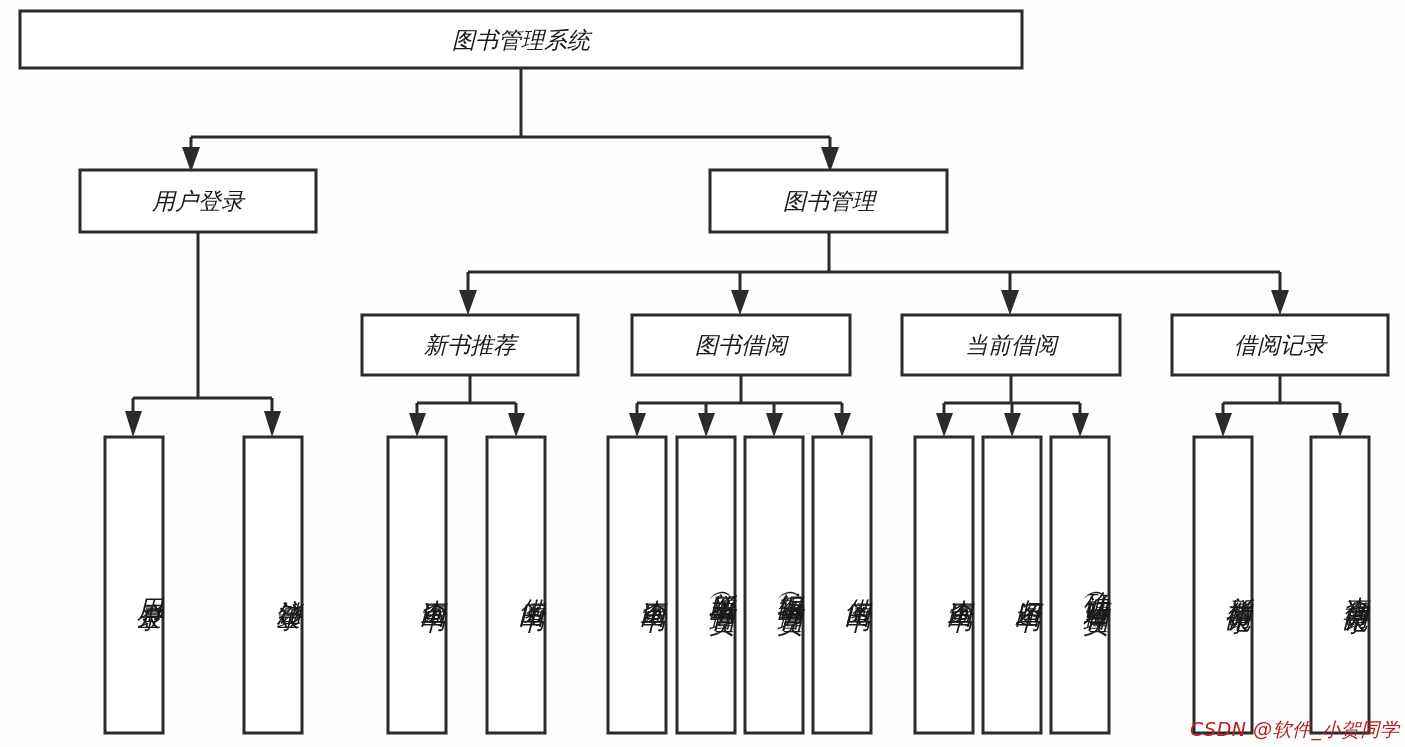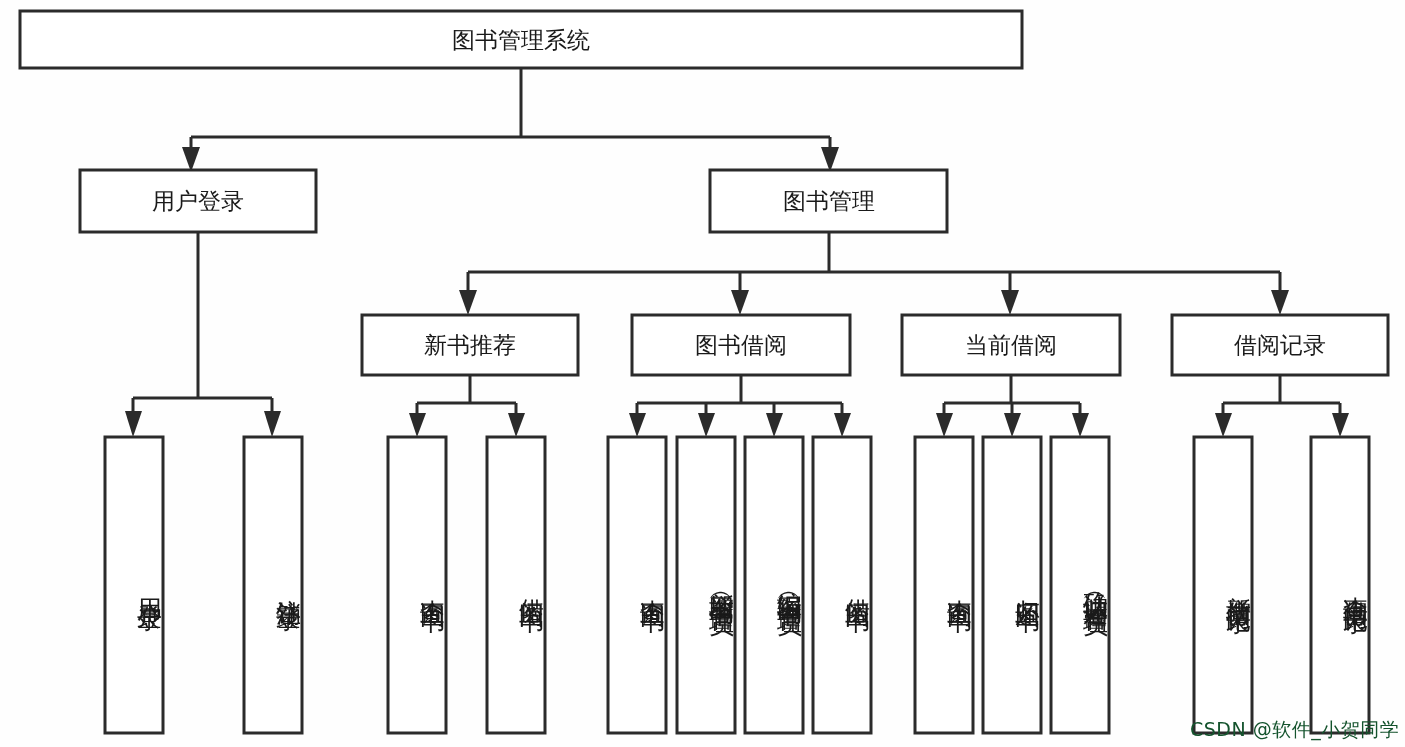--- a/index.html
+++ b/index.html
@@ -11,20 +11,21 @@
     width: 1405px;
     height: 747px;
     font-family: "DejaVu Sans", "Liberation Sans", sans-serif;
     overflow: hidden;
   }
   #diagram-root {
     position: relative;
     width: 1405px;
     height: 747px;
     background: #fefefe;
+    font-style: italic;
   }
   svg.diagram-canvas {
     position: absolute;
     left: 0;
     top: 0;
     width: 1405px;
     height: 747px;
   }
   .node-box {
     fill: #ffffff;
@@ -58,21 +59,21 @@
     letter-spacing: 3px;
     color: #1a1a1a;
     text-align: center;
     white-space: nowrap;
     pointer-events: none;
   }
   .watermark {
     position: absolute;
     font-family: "DejaVu Sans", "Liberation Sans", sans-serif;
     font-size: 19px;
-    color: #14532d;
+    color: #b91c1c;
     white-space: nowrap;
     letter-spacing: 0.5px;
   }
 </style>
 </head>
 <body>
 
 <div id="diagram-root">
 
   <svg class="diagram-canvas" viewBox="0 0 1405 747">

